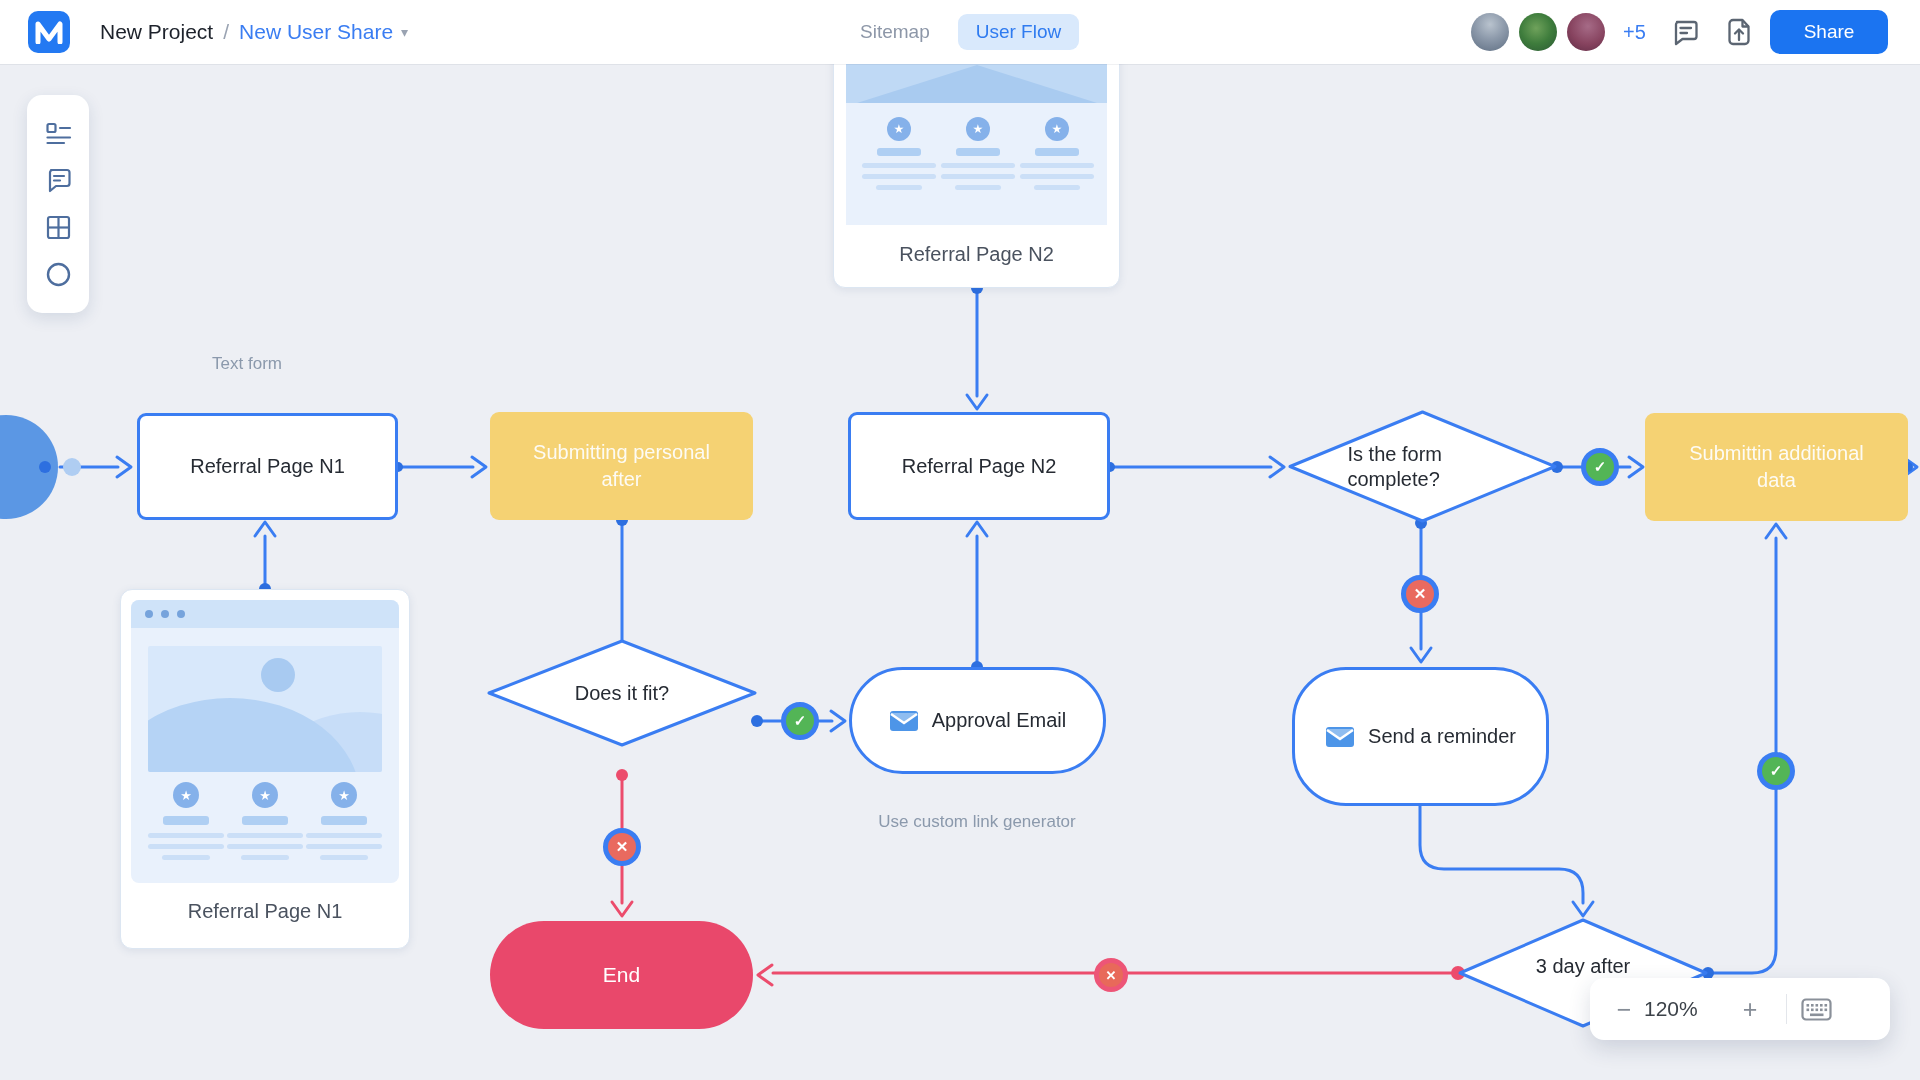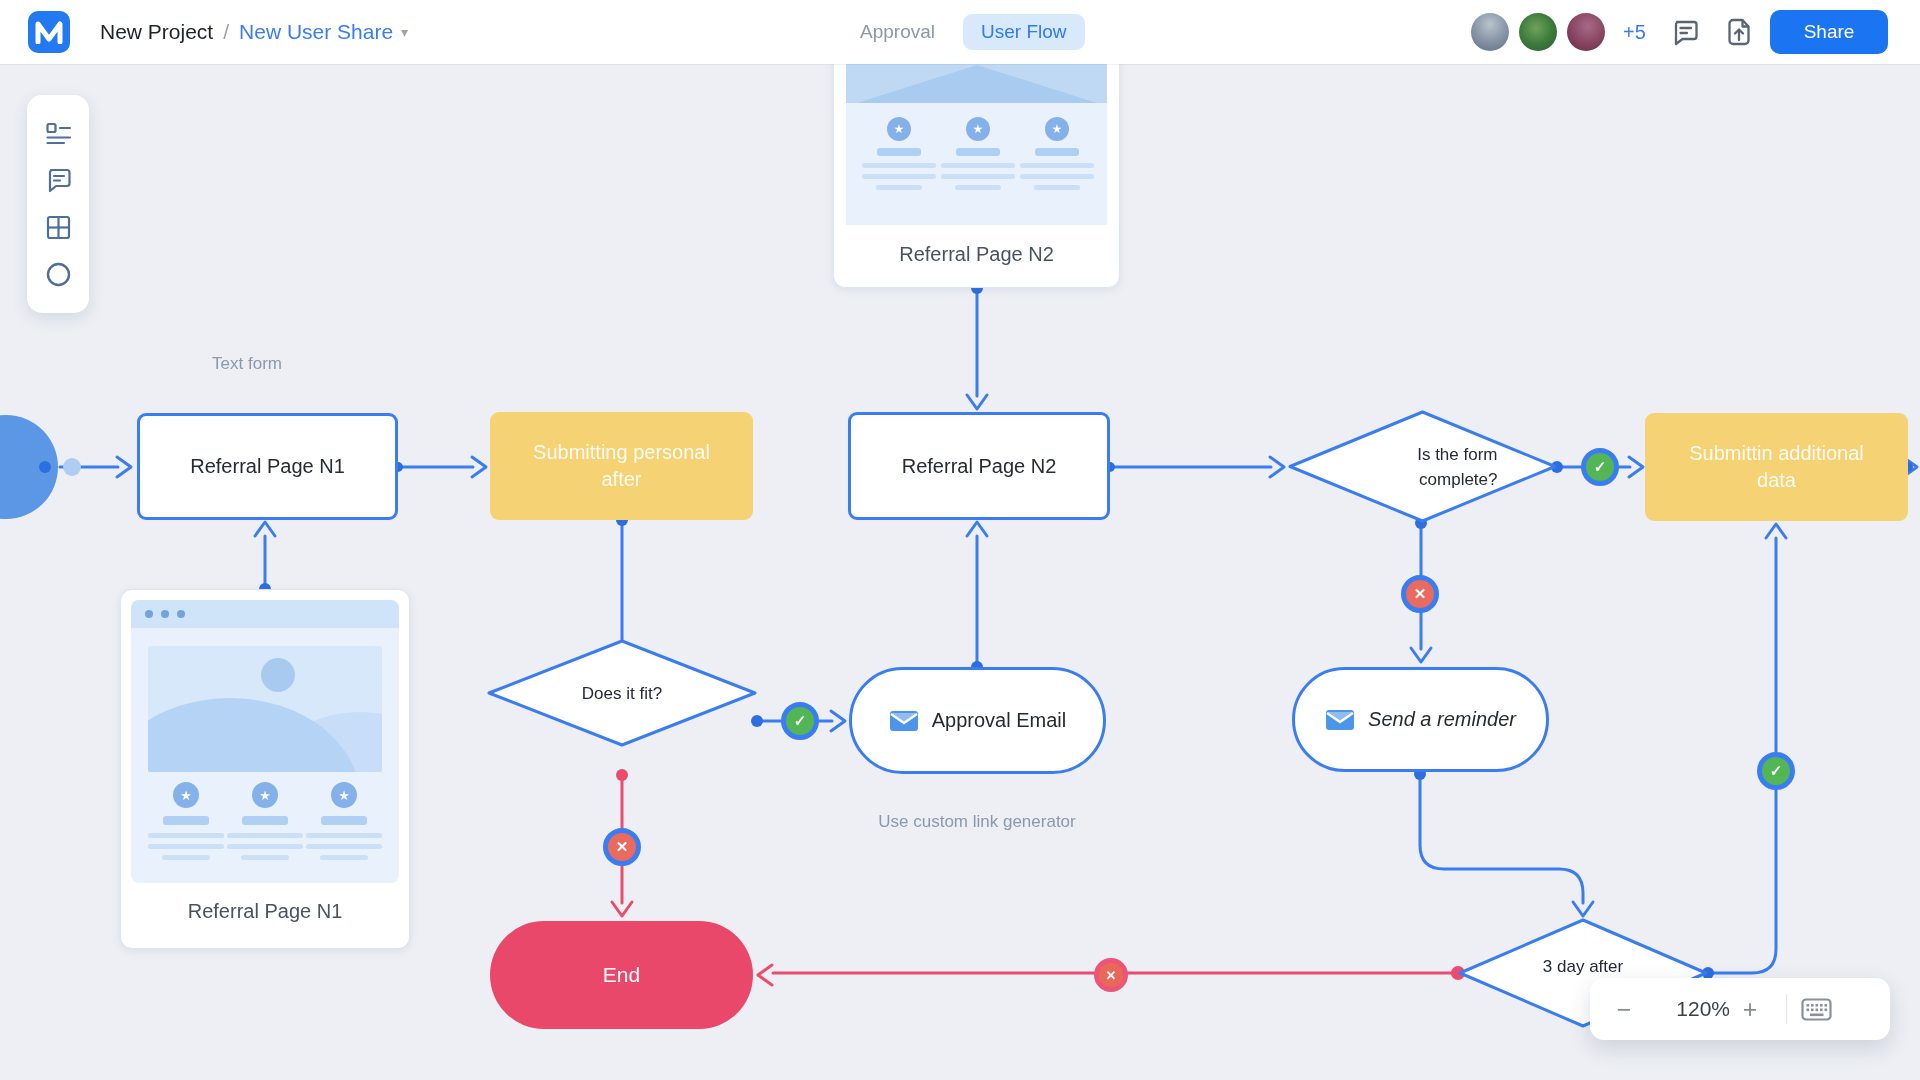--- a/index.html
+++ b/index.html
@@ -45,21 +45,21 @@
   
   .node-box { position:absolute; background:#fff; border:3px solid #3A7DF2; border-radius:9px; z-index:2;
               display:flex; align-items:center; justify-content:center; font-size:20px; color:#262B33; cursor:pointer; }
   .node-yellow { position:absolute; background:#F5D273; border-radius:9px; z-index:2; display:flex; align-items:center;
                  justify-content:center; text-align:center; font-size:20px; color:#FDFBF4; line-height:27px;
                  padding:0 28px; cursor:pointer; }
   .pill { position:absolute; background:#fff; border:3px solid #3A7DF2; border-radius:54px; z-index:2;
           display:flex; align-items:center; justify-content:center; gap:13px; font-size:20px; color:#262B33; cursor:pointer; }
   .diamond { position:absolute; z-index:2; display:flex; align-items:center; justify-content:center; cursor:pointer; }
   .diamond svg { position:absolute; inset:0; }
-  .diamond .dtext { position:relative; z-index:1; font-size:17px; color:#262B33; text-align:right; line-height:25px; }
+  .diamond .dtext { position:relative; z-index:1; font-size:20px; color:#262B33; text-align:left; line-height:25px; }
   .node-end { position:absolute; background:#E9486B; border-radius:54px; z-index:2; display:flex; align-items:center;
               justify-content:center; color:#fff; font-size:21px; cursor:pointer; }
   .flow-label { position:absolute; z-index:2; font-size:17px; color:#8B99AC; text-align:center; }
 
   
   .badge { position:absolute; width:38px; height:38px; border-radius:50%; border:5px solid #3A7DF2; z-index:4;
            display:flex; align-items:center; justify-content:center; color:#fff; font-size:15px; font-weight:bold; cursor:pointer; }
   .badge.green { background:#53B556; }
   .badge.redx  { background:#E96A5F; }
   .badge.redx-rl { border-color:#ED5577; background:#E8695A; width:34px; height:34px; border-width:5px; font-size:13px; }
@@ -71,21 +71,21 @@
   .wf-star-circle { border-radius:50%; background:#85B1EA; color:#fff; display:flex; align-items:center; justify-content:center; }
   .wf-bar { background:#AFCFF3; border-radius:3px; }
   .wf-line { background:#CBDFF7; border-radius:3px; }
   .wf-col { position:absolute; width:90px; display:flex; flex-direction:column; align-items:center; }
 
   
   .zoom-panel { position:absolute; left:1590px; top:978px; width:300px; height:62px; background:#fff; border-radius:14px;
                 box-shadow:0 8px 22px rgba(30,50,90,.16); z-index:6; display:flex; align-items:center; padding:0 14px; }
   .zoom-btn { width:40px; height:40px; border:none; background:transparent; color:#858C96; font-size:25px;
               cursor:pointer; font-family:"Liberation Sans", sans-serif; }
-  .zoom-level { width:86px; text-align:right; font-size:21px; color:#3C4249; cursor:pointer; }
+  .zoom-level { width:86px; text-align:left; font-size:21px; color:#3C4249; cursor:pointer; }
   .zoom-divider { width:1px; height:30px; background:#E3E6EB; margin:0 12px 0 16px; }
 </style>
 </head>
 <body>
 
 <div class="stage">
 
   <svg class="wires" width="1920" height="1080" viewBox="0 0 1920 1080">
     <g stroke="#3A7DF2" stroke-width="3" fill="none" stroke-linecap="round" stroke-linejoin="round">
 
@@ -198,21 +198,21 @@
 
   <div class="pill" style="left:849px; top:667px; width:257px; height:107px;">
     <svg width="30" height="22" viewBox="0 0 30 22">
       <rect x="1" y="1" width="28" height="20" rx="3" fill="#4D95E8"></rect>
       <polygon points="2,3 28,3 15,13" fill="#8FBDF0"></polygon>
       <polyline points="2,4 15,13 28,4" stroke="#ffffff" stroke-width="2.4" fill="none"></polyline>
     </svg>
     <span>Approval Email</span>
   </div>
 
-  <div class="pill" style="left:1292px; top:667px; width:257px; height:105px;font-style:italic;">
+  <div class="pill" style="left:1292px; top:667px; width:257px; height:139px;">
     <svg width="30" height="22" viewBox="0 0 30 22">
       <rect x="1" y="1" width="28" height="20" rx="3" fill="#4D95E8"></rect>
       <polygon points="2,3 28,3 15,13" fill="#8FBDF0"></polygon>
       <polyline points="2,4 15,13 28,4" stroke="#ffffff" stroke-width="2.4" fill="none"></polyline>
     </svg>
     <span>Send a reminder</span>
   </div>
 
   <div class="diamond" style="left:1458px; top:918px; width:250px; height:110px;">
     <svg width="250" height="110" viewBox="0 0 250 110">
@@ -331,21 +331,21 @@
         <polyline points="3,22 3,4 14,19 25,4 25,22" fill="none" stroke="#ffffff" stroke-width="5" stroke-linecap="round" stroke-linejoin="round"></polyline>
       </svg>
     </div>
     <div class="crumbs">
       <span class="crumb-project">New Project</span>
       <span class="crumb-sep">/</span>
       <span class="crumb-flow">New User Share</span>
       <span class="crumb-caret">▾</span>
     </div>
     <div class="tabs">
-      <span class="tab">Approval</span>
+      <span class="tab">Sitemap</span>
       <span class="tab active">User Flow</span>
     </div>
     <div class="people">
       <div class="avatar av1"></div>
       <div class="avatar av2"></div>
       <div class="avatar av3"></div>
       <span class="more-count">+5</span>
     </div>
     <div class="top-icon comment-top">
       <svg width="28" height="27" viewBox="0 0 28 27">

